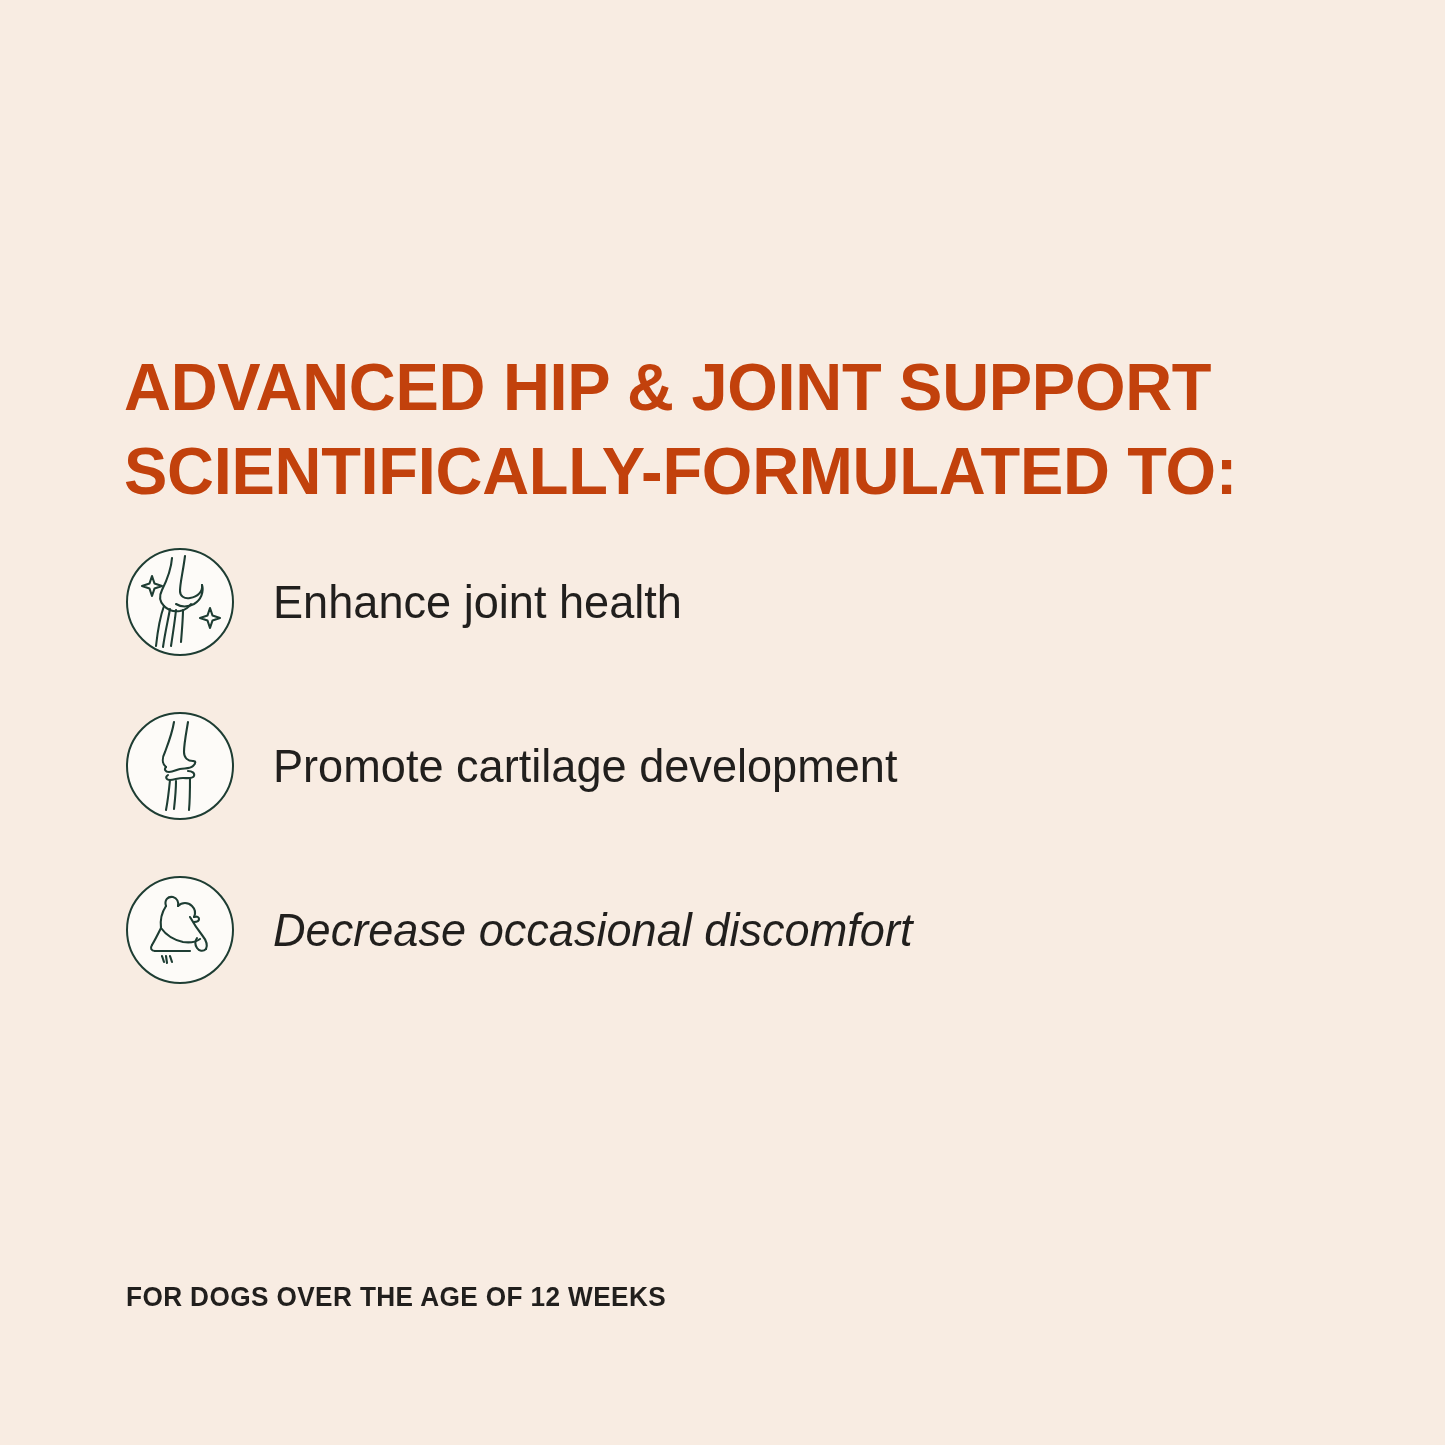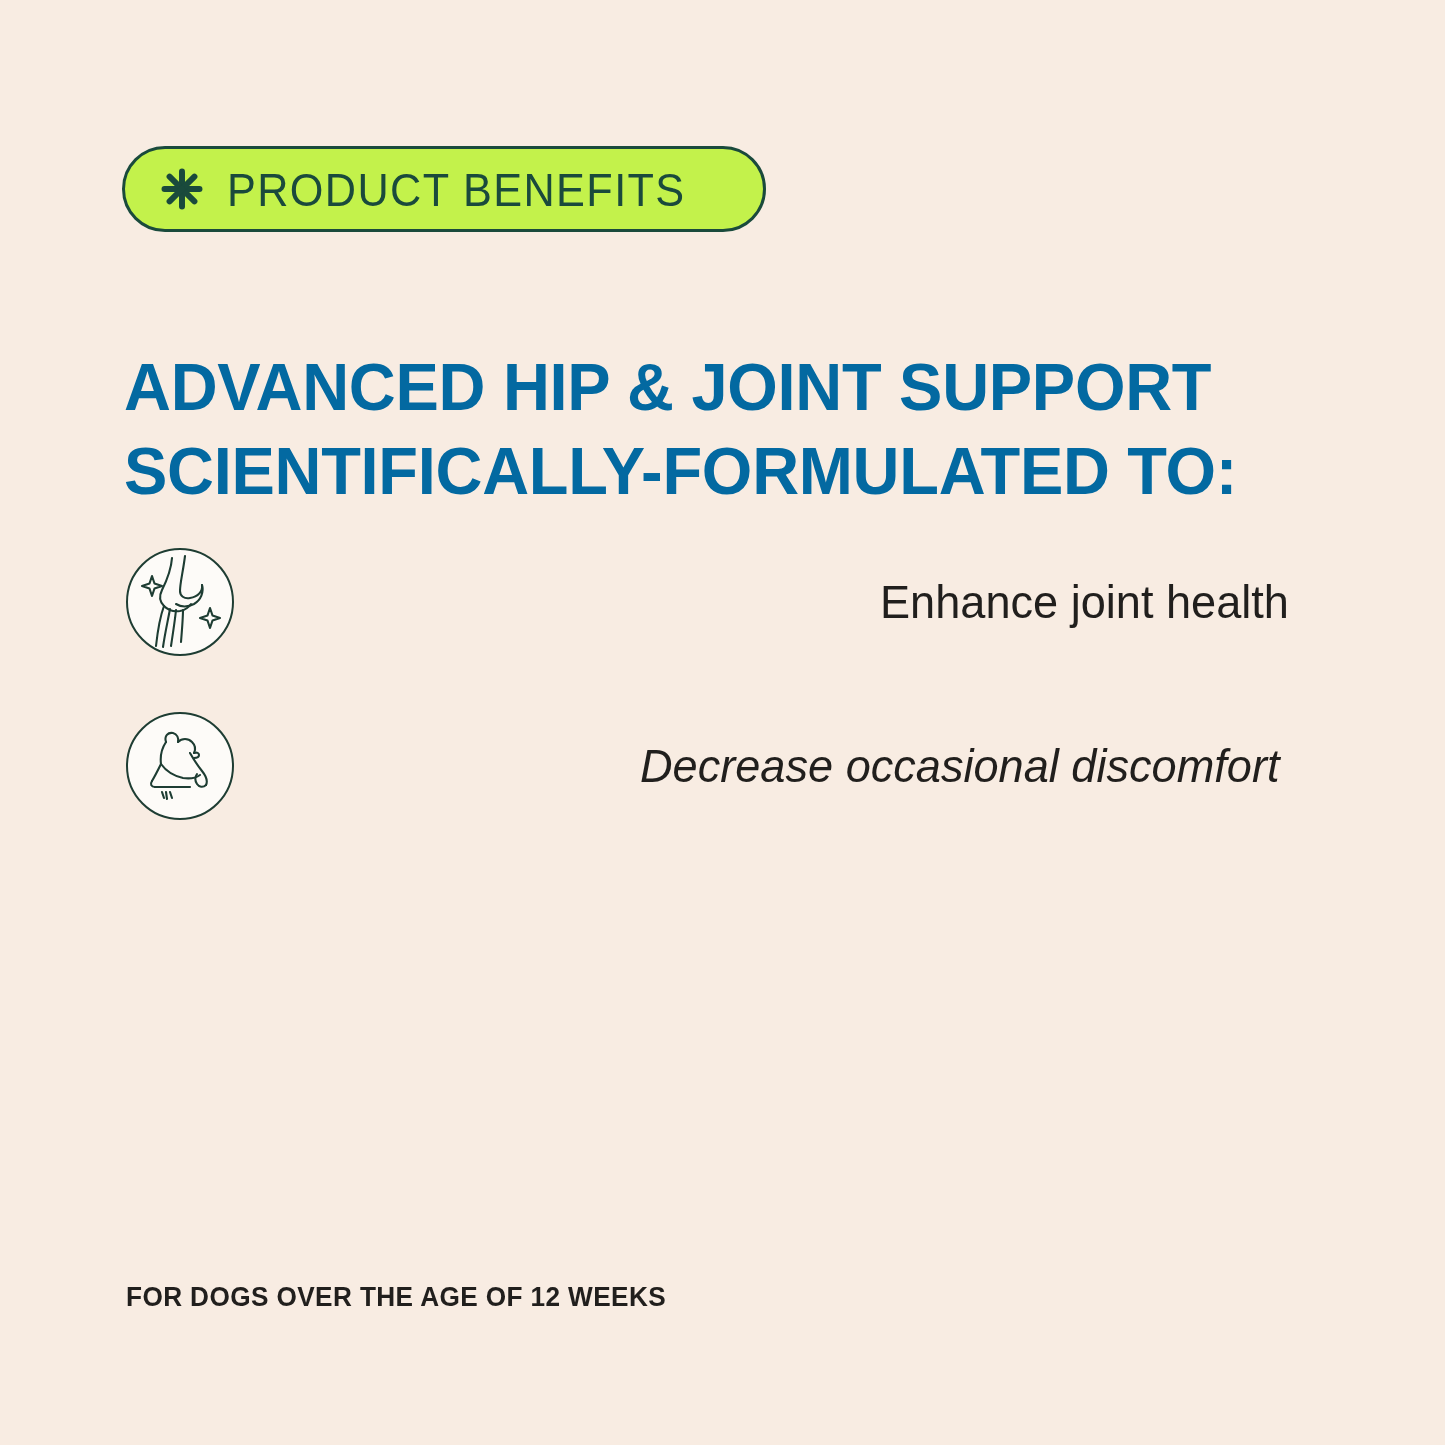--- a/index.html
+++ b/index.html
@@ -53,21 +53,21 @@
     transform: scaleX(0.92);
     transform-origin: left center;
   }
 
   
   .heading {
     position: absolute;
     left: 124px;
     top: 300px;
     width: 1230px;
-    color: #0369a1;
+    color: #c2410c;
     font-size: 67px;
     font-weight: 700;
     line-height: 84px;
     letter-spacing: -0.3px;
   }
   .heading .hline {
     display: block;
     white-space: nowrap;
     transform: scaleX(0.97);
     transform-origin: left center;
@@ -78,21 +78,20 @@
     position: absolute;
     left: 126px;
     top: 548px;
     width: 1180px;
   }
   .benefit-row {
     display: flex;
     align-items: center;
     height: 108px;
     margin-bottom: 56px;
-    justify-content: space-between;
   }
   .benefit-row:last-child { margin-bottom: 0; font-style: italic; }
 
   .benefit-icon {
     width: 108px;
     height: 108px;
     flex: 0 0 auto;
     border-radius: 50%;
     background: #fdfbf8;
     border: 2px solid #1e3d33;
@@ -127,35 +126,20 @@
     white-space: nowrap;
     transform: scaleX(0.97);
     transform-origin: left center;
   }
 </style>
 </head>
 <body>
 
 <div class="page">
 
-  <div class="badge">
-    <svg class="badge-asterisk" viewBox="0 0 100 100">
-      <g stroke="#1a4a3c" stroke-width="13" stroke-linecap="round">
-        <line x1="50" y1="50" x2="50" y2="12"></line>
-        <line x1="50" y1="50" x2="50" y2="88"></line>
-        <line x1="50" y1="50" x2="12" y2="50"></line>
-        <line x1="50" y1="50" x2="88" y2="50"></line>
-        <line x1="50" y1="50" x2="23" y2="23"></line>
-        <line x1="50" y1="50" x2="77" y2="77"></line>
-        <line x1="50" y1="50" x2="77" y2="23"></line>
-        <line x1="50" y1="50" x2="23" y2="77"></line>
-      </g>
-    </svg>
-    <span class="badge-label">PRODUCT BENEFITS</span>
-  </div>
 
   <h1 class="heading">
     <span class="hline">ADVANCED HIP &amp; JOINT SUPPORT</span>
     <span class="hline">SCIENTIFICALLY-FORMULATED TO:</span>
   </h1>
 
   <div class="benefits">
 
     <div class="benefit-row">
       <span class="benefit-icon">
@@ -170,20 +154,36 @@
             <path d="M48 60 C47 70 45 83 43 96"></path>
             <path d="M55 60 C55 68 54 80 53 92"></path>
             <path d="M24 26 L26.5 33.5 L34 36 L26.5 38.5 L24 46 L21.5 38.5 L14 36 L21.5 33.5 Z"></path>
             <path d="M82 58 L84.5 65.5 L92 68 L84.5 70.5 L82 78 L79.5 70.5 L72 68 L79.5 65.5 Z"></path>
           </g>
         </svg>
       </span>
       <span class="benefit-label">Enhance joint health</span>
     </div>
 
+    <div class="benefit-row">
+      <span class="benefit-icon">
+        <svg width="104" height="104" viewBox="0 0 104 104">
+          <g fill="none" stroke="#1e3d33" stroke-width="2.1" stroke-linecap="round" stroke-linejoin="round">
+            <path d="M46 8 C44 20 40 30 37 38 C34 44 34 50 38 53"></path>
+            <path d="M60 8 C58 20 56 30 56 38 C56 44 60 47 65 47"></path>
+            <path d="M38 53 C36 55 37 58 41 58 C45 58 48 56 52 55 C57 54 62 55 65 52 C68 49 68 47 65 47"></path>
+            <path d="M40 61 C37 63 38 66 42 66 C46 66 50 64 55 64 C60 64 65 65 66 62 C67 59 64 57 60 57"></path>
+            <path d="M42 66 C41 76 40 86 38 96"></path>
+            <path d="M62 64 C62 74 62 86 61 96"></path>
+            <path d="M48 67 C48 76 47 86 46 95"></path>
+          </g>
+        </svg>
+      </span>
+      <span class="benefit-label">Promote cartilage development</span>
+    </div>
 
 
     <div class="benefit-row">
       <span class="benefit-icon">
         <svg width="104" height="104" viewBox="0 0 104 104">
           <g fill="none" stroke="#1e3d33" stroke-width="2.1" stroke-linecap="round" stroke-linejoin="round">
             <path d="M38 28 C36 22 40 18 45 19 C49 20 51 24 50 28"></path>
             <path d="M50 28 C54 24 60 24 64 28 C67 31 68 35 66 39"></path>
             <path d="M66 39 C69 38 71 39 71 41 C71 43 69 44 66 44"></path>
             <path d="M38 28 C34 34 32 42 33 50"></path>

